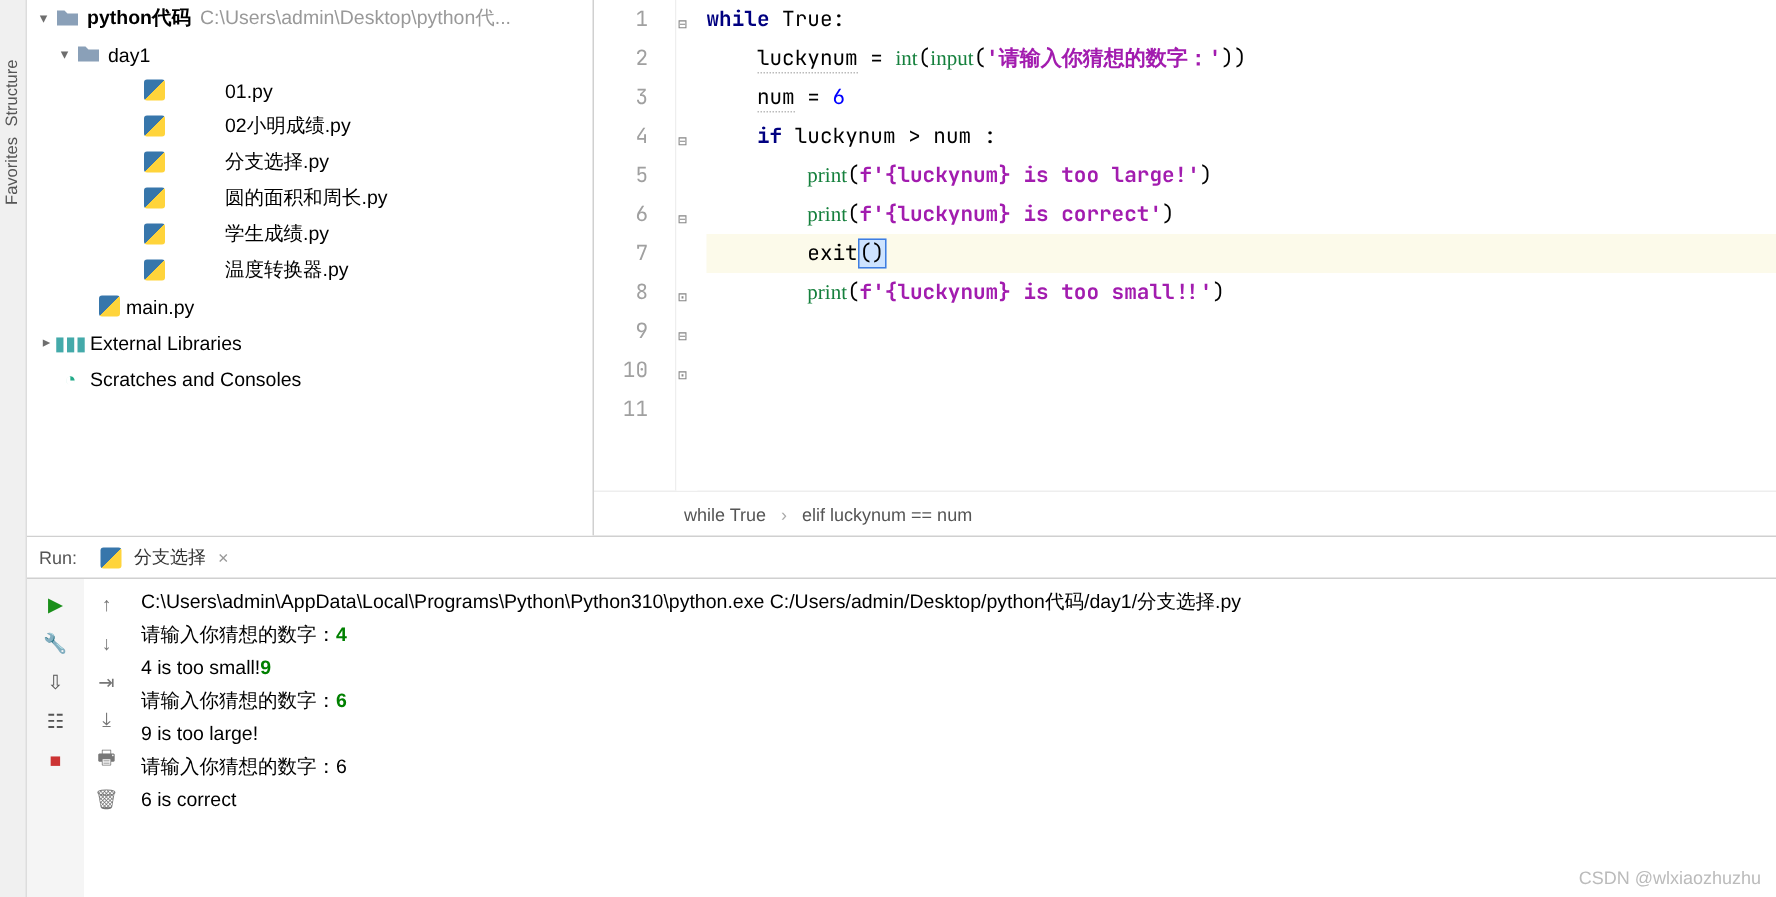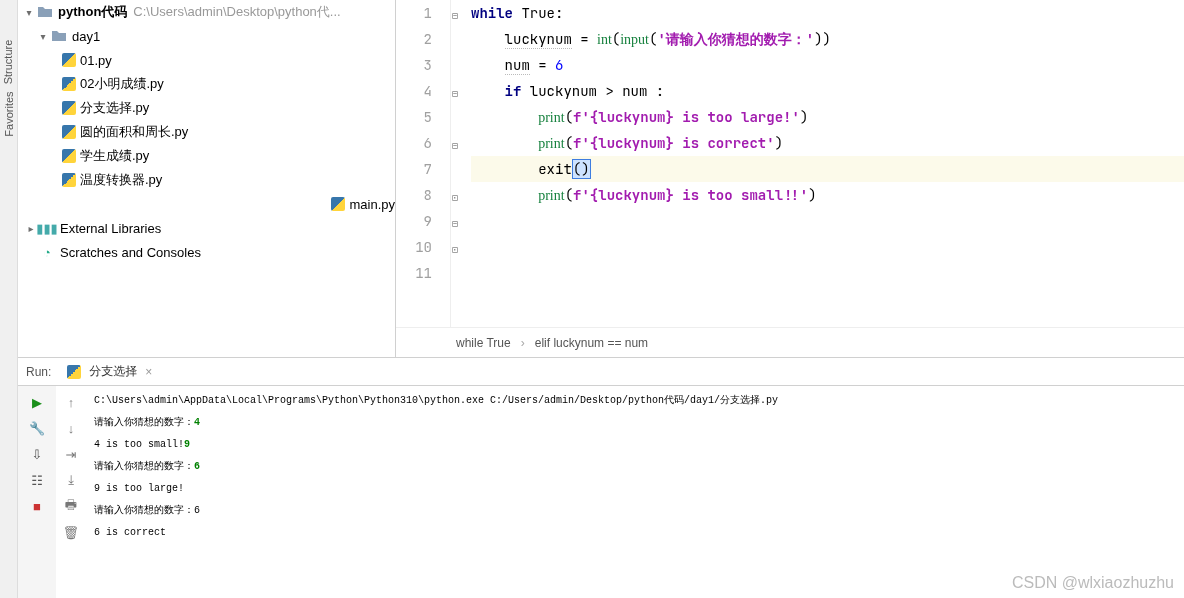--- a/index.html
+++ b/index.html
@@ -6,22 +6,22 @@
 body { font-family: "Microsoft YaHei", "Segoe UI", Arial, sans-serif; font-size: 13px; background: #fff; color: #000; width: 1184px; height: 598px; overflow: hidden; display: flex; flex-direction: column; }
 .top-area { display: flex; height: 358px; border-bottom: 1px solid #d0d0d0; }
 .sidebar { width: 378px; background: #fff; border-right: 1px solid #d0d0d0; overflow: hidden; }
 .sidebar-row { display: flex; align-items: center; height: 24px; padding-left: 4px; white-space: nowrap; cursor: pointer; }
 .chev { width: 14px; text-align: center; color: #6e6e6e; font-size: 10px; }
 .folder-icon, .file-icon, .lib-icon, .scratch-icon { width: 18px; height: 16px; display: inline-flex; align-items: center; justify-content: center; margin-right: 4px; }
 .folder-icon svg, .file-icon svg { width: 16px; height: 14px; }
 .bold { font-weight: 600; }
 .dim { color: #999; }
 .indent-1 { padding-left: 18px; }
-.indent-2 { padding-left: 48px; justify-content: flex-end; }
-.indent-3 { padding-left: 44px; }
+.indent-2 { padding-left: 48px; }
+.indent-3 { padding-left: 78px; gap: 36px; }
 
 .editor { flex: 1; display: flex; flex-direction: column; }
 .code-area { flex: 1; display: flex; font-family: "JetBrains Mono", Consolas, monospace; font-size: 14px; line-height: 26px; }
 .gutter { width: 55px; text-align: right; color: #a0a0a0; padding-right: 18px; background: #fff; border-right: 1px solid #eee; }
 .gutter div { height: 26px; }
 .fold-col { width: 14px; background: #fff; position: relative; }
 .fold-mark { position: absolute; left: 1px; font-size: 10px; color: #888; }
 .code-lines { flex: 1; padding-left: 6px; position: relative; }
 .code-lines .line { height: 26px; white-space: pre; }
 .hl-line { background: #fcfaea; }
@@ -38,24 +38,24 @@
 .run-panel { flex: 1; display: flex; flex-direction: column; }
 .run-tabs { height: 28px; display: flex; align-items: center; border-bottom: 1px solid #d0d0d0; padding-left: 8px; gap: 8px; }
 .run-label { color: #555; font-size: 12px; margin-right: 8px; }
 .run-tab { display: flex; align-items: center; gap: 4px; font-size: 12px; color: #333; }
 .run-x { color: #999; cursor: pointer; margin-left:4px;}
 .run-body { flex: 1; display: flex; }
 .run-toolbar { width: 38px; display: flex; flex-direction: column; align-items: center; padding-top: 4px; background: #f5f5f5; gap: 2px;}
 .run-toolbar .tb { width: 26px; height: 24px; display:flex; align-items:center; justify-content:center; color:#555; cursor:pointer; }
 .run-toolbar2 { width: 30px; display:flex; flex-direction:column; align-items:center; padding-top:4px; gap:2px;}
 .run-toolbar2 .tb { width: 24px; height: 24px; display:flex; align-items:center; justify-content:center; color:#777; cursor:pointer;}
-.console { flex: 1; font-family: Liberation Mono, monospace; font-size: 10px; line-height: 22px; padding: 4px 8px; color: #000; white-space: pre; }
+.console { flex: 1; font-family: Liberation Sans, sans-serif; font-size: 13px; line-height: 22px; padding: 4px 8px; color: #000; white-space: pre; }
 .console .path { color: #000; }
 .console .in-green { color: #008000; font-weight:600;}
-.watermark { position: absolute; bottom: 6px; right: 10px; color: #bbb; font-size: 16px; }
+.watermark { position: absolute; bottom: 6px; right: 10px; color: #bbb; font-size: 12px; }
 
 .left-rail { width: 18px; background: #f0f0f0; border-right:1px solid #ddd; display:flex; flex-direction:column; align-items:center; padding-top:56px; gap:40px;}
 .left-rail .rot { transform: rotate(-90deg); font-size: 11px; color:#555; white-space:nowrap;}
 .shell { display:flex; height:100%; }
 .main-col { flex:1; display:flex; flex-direction:column; }
 .py-icon-mini { display:inline-block; width:14px; height:14px; background: linear-gradient(135deg,#3776ab 50%,#ffd43b 50%); border-radius:2px; margin-right:4px; vertical-align:middle;}
 </style>
 </head>
 <body>
 

